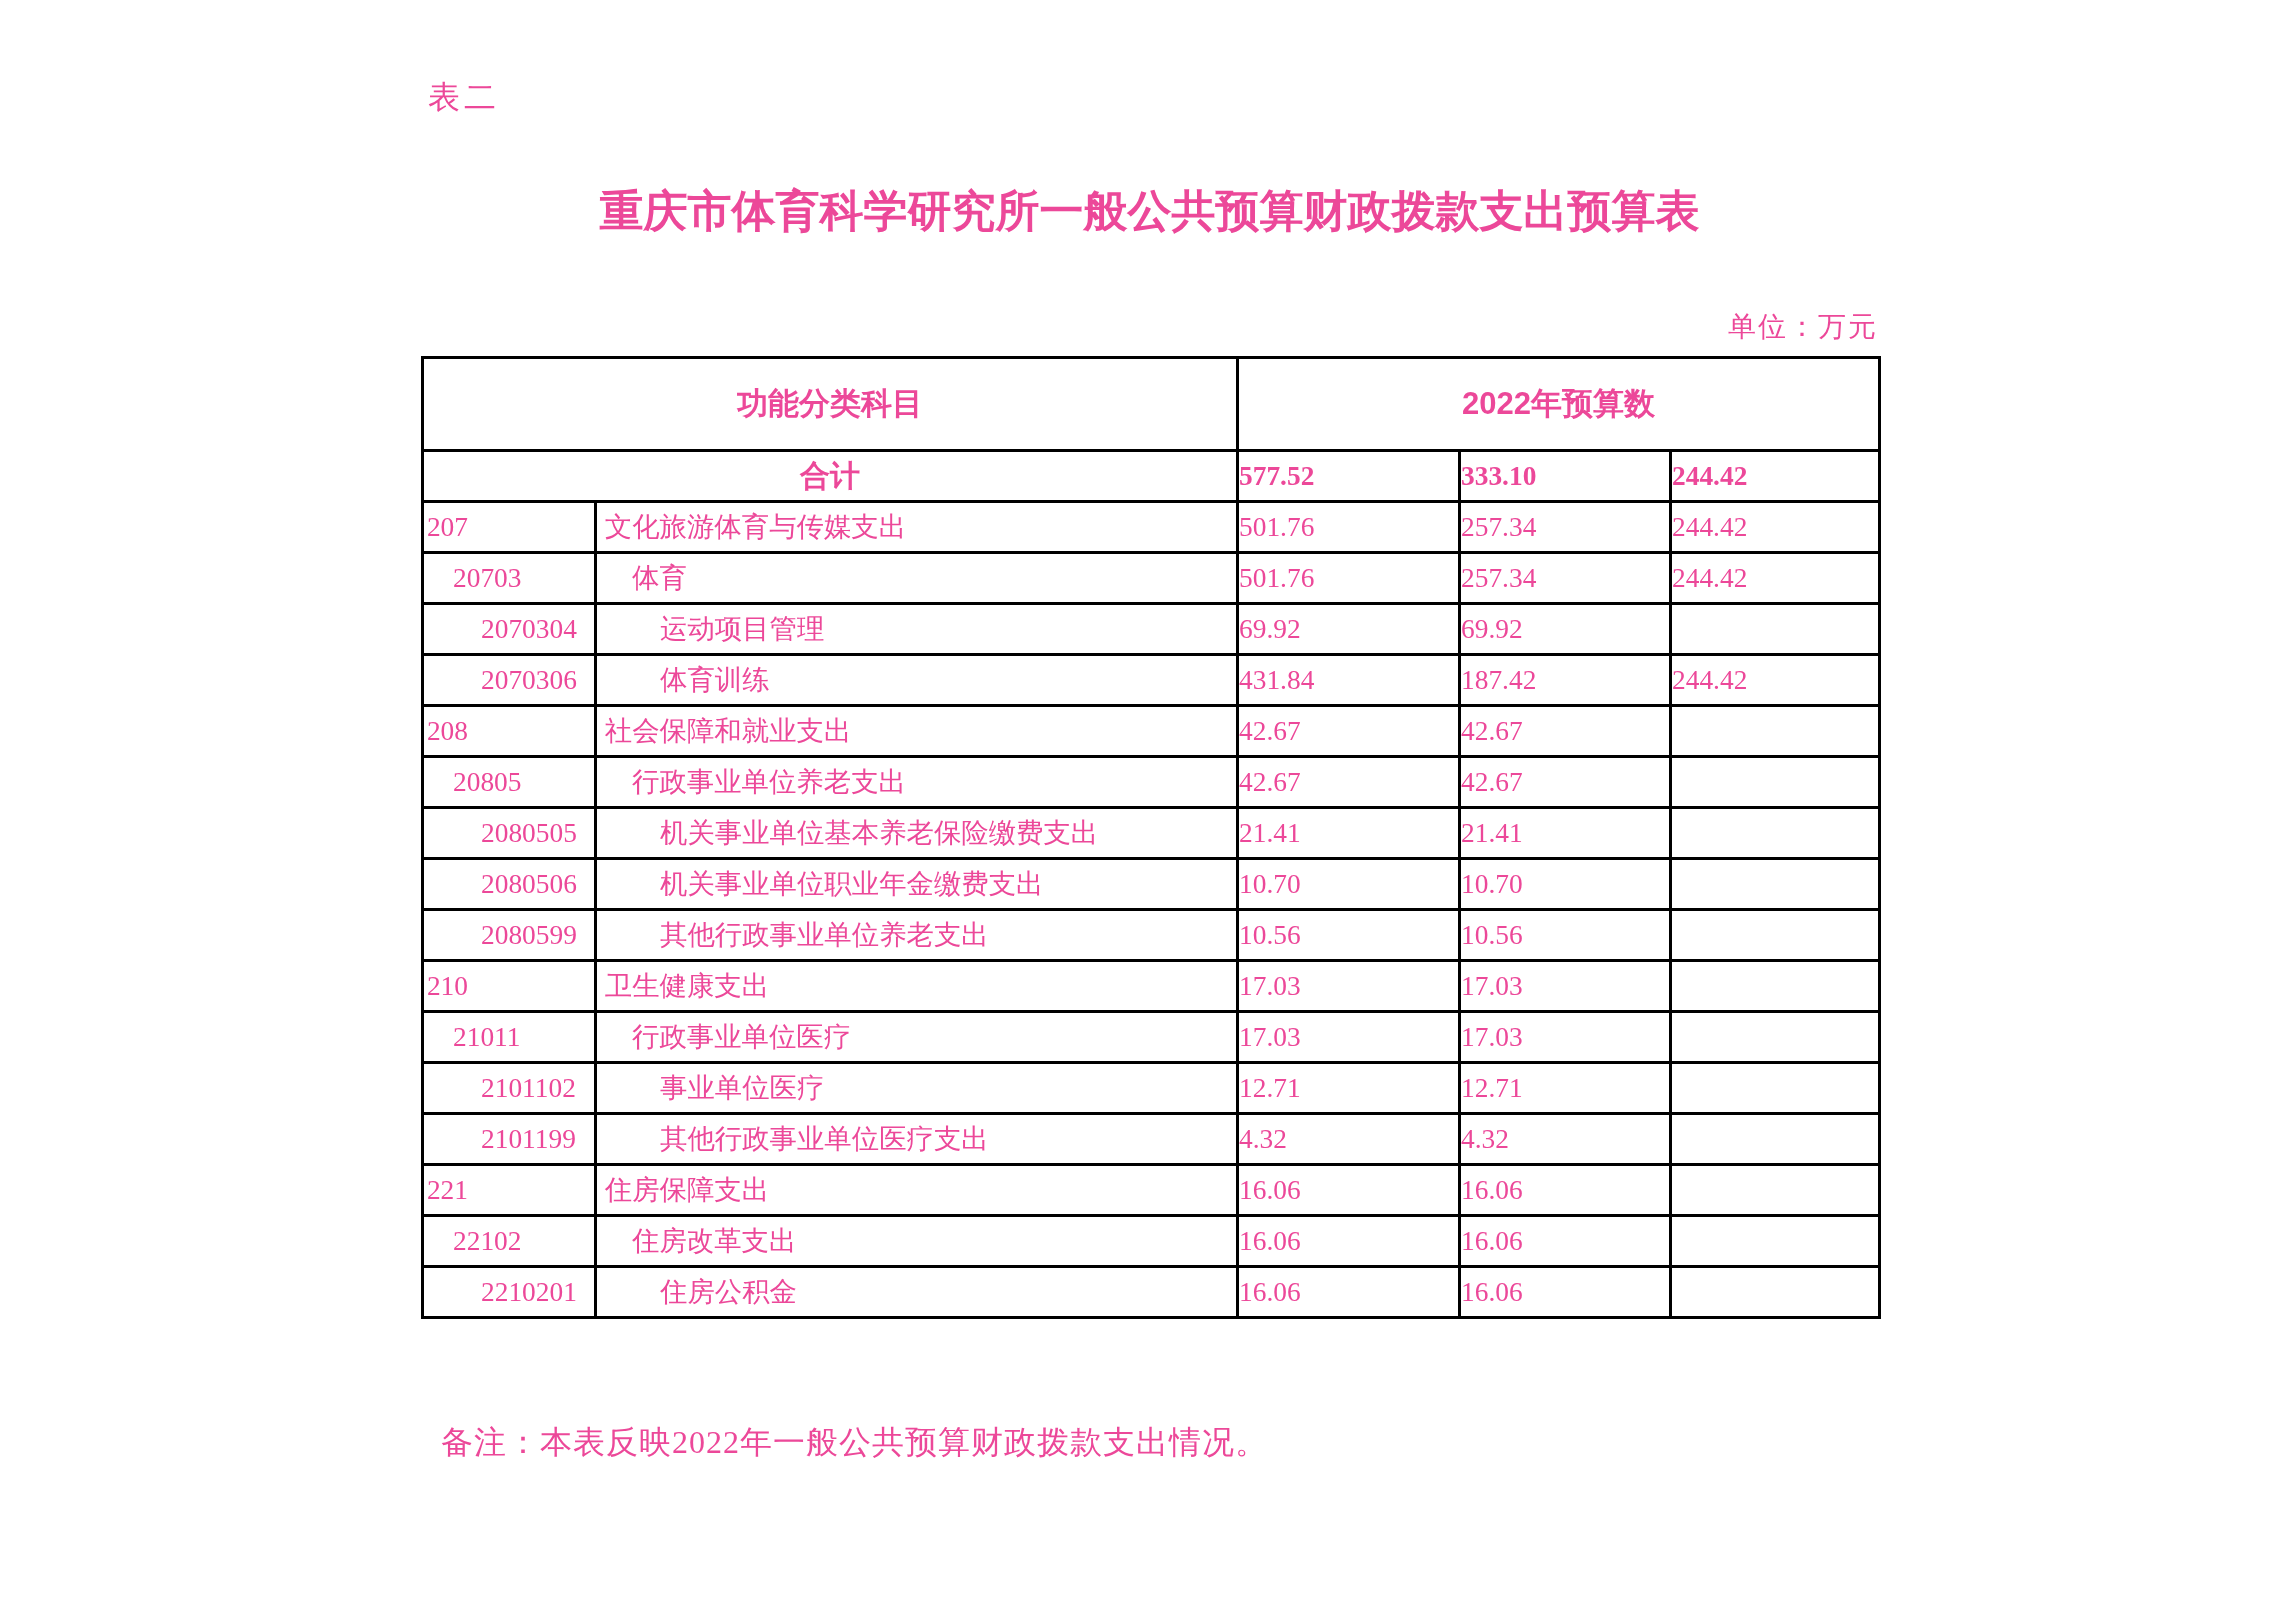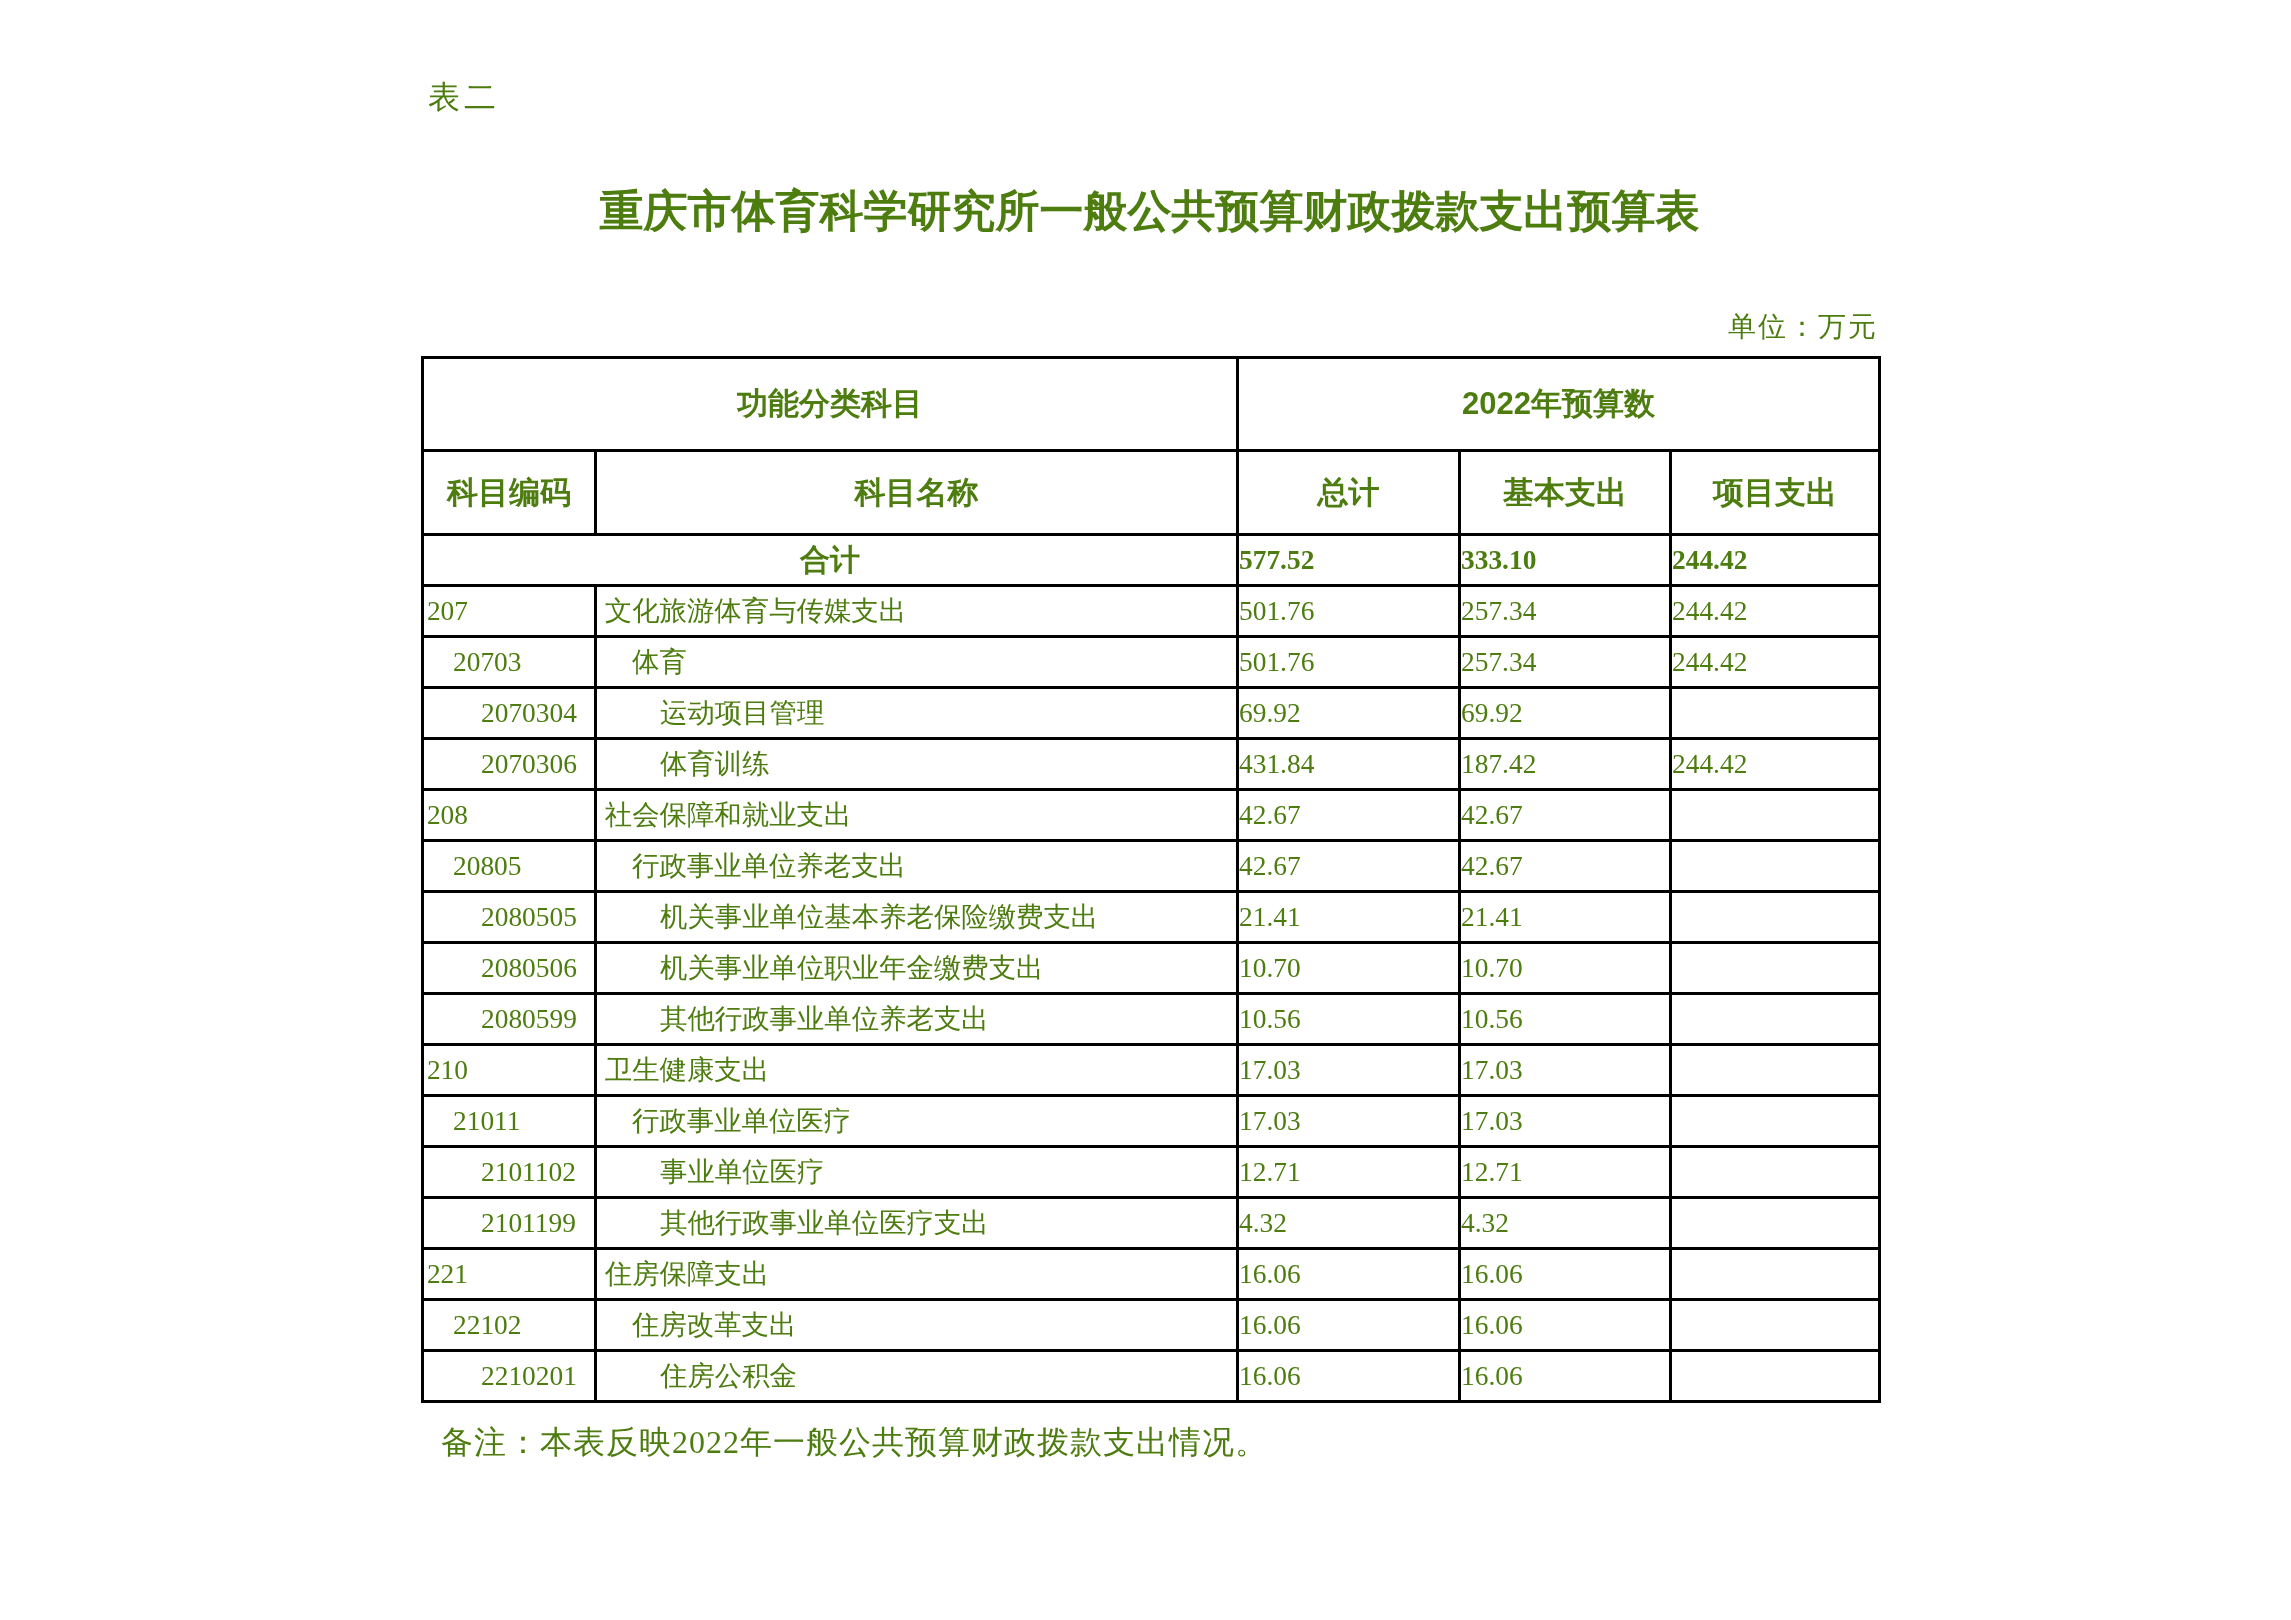--- a/index.html
+++ b/index.html
@@ -5,21 +5,21 @@
   html, body {
     margin: 0;
     padding: 0;
     background: #ffffff;
   }
   .page {
     position: relative;
     width: 2292px;
     height: 1620px;
     background: #ffffff;
-    color: #4d7c0f;
+    color: #ec4899;
     font-family: "Liberation Serif", "DejaVu Serif", serif;
     overflow: hidden;
   }
 
   .corner-label {
     position: absolute;
     left: 428px;
     top: 76px;
     font-size: 32px;
     letter-spacing: 3.9px;
@@ -130,27 +130,20 @@
       <col style="width:642px">
       <col style="width:222px">
       <col style="width:211px">
       <col style="width:209px">
     </colgroup>
     <thead>
       <tr class="hrow1">
         <th colspan="2">功能分类科目</th>
         <th colspan="3">2022年预算数</th>
       </tr>
-      <tr class="hrow2">
-        <th>科目编码</th>
-        <th>科目名称</th>
-        <th>总计</th>
-        <th>基本支出</th>
-        <th>项目支出</th>
-      </tr>
     </thead>
     <tbody class="rows">
       <tr class="total-row">
         <td colspan="2" class="total-label">合计</td>
         <td class="num">577.52</td>
         <td class="num">333.10</td>
         <td class="num">244.42</td>
       </tr>
 
   <tr>

